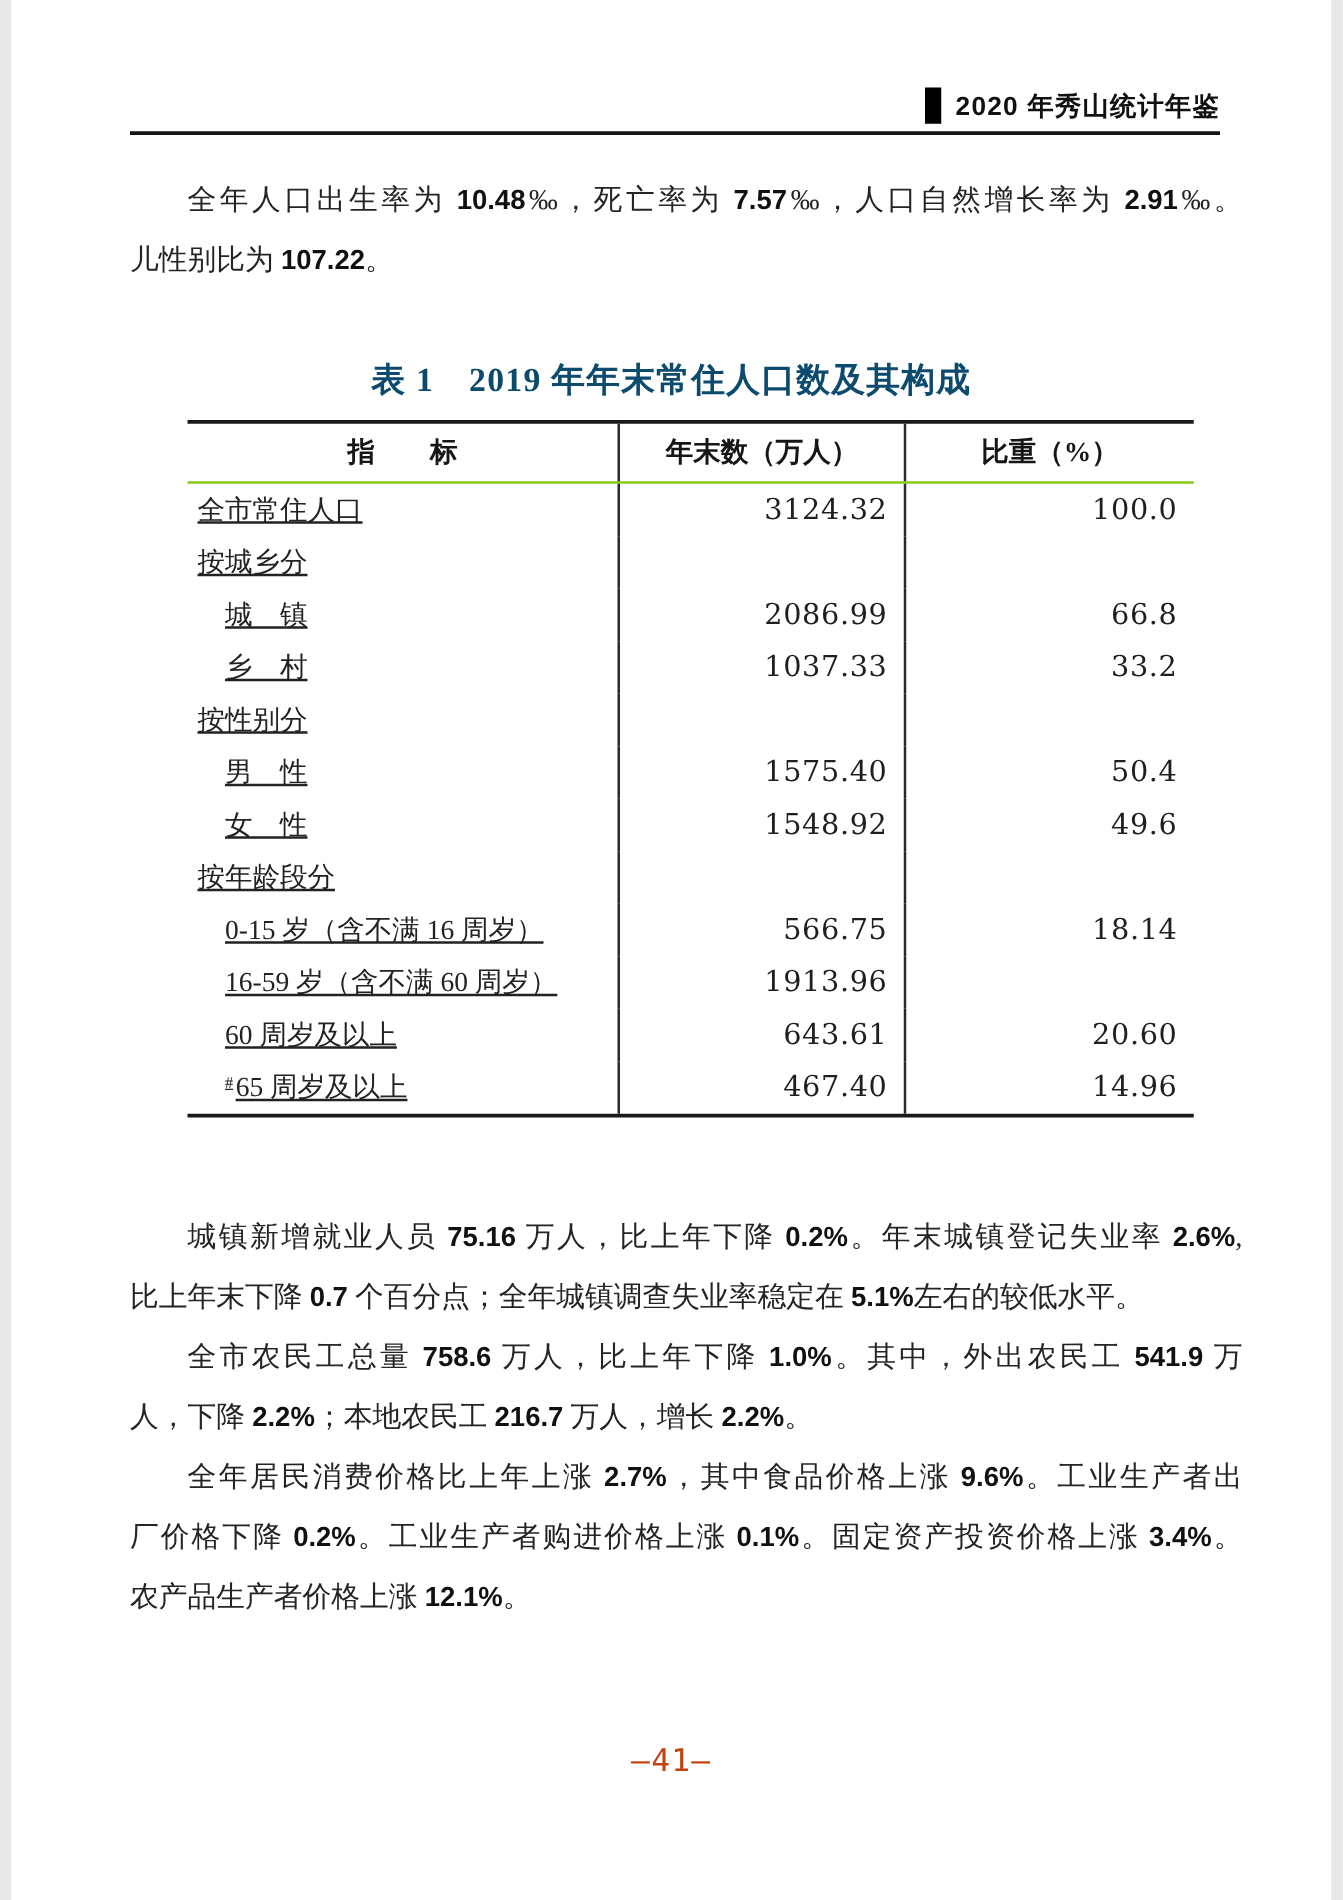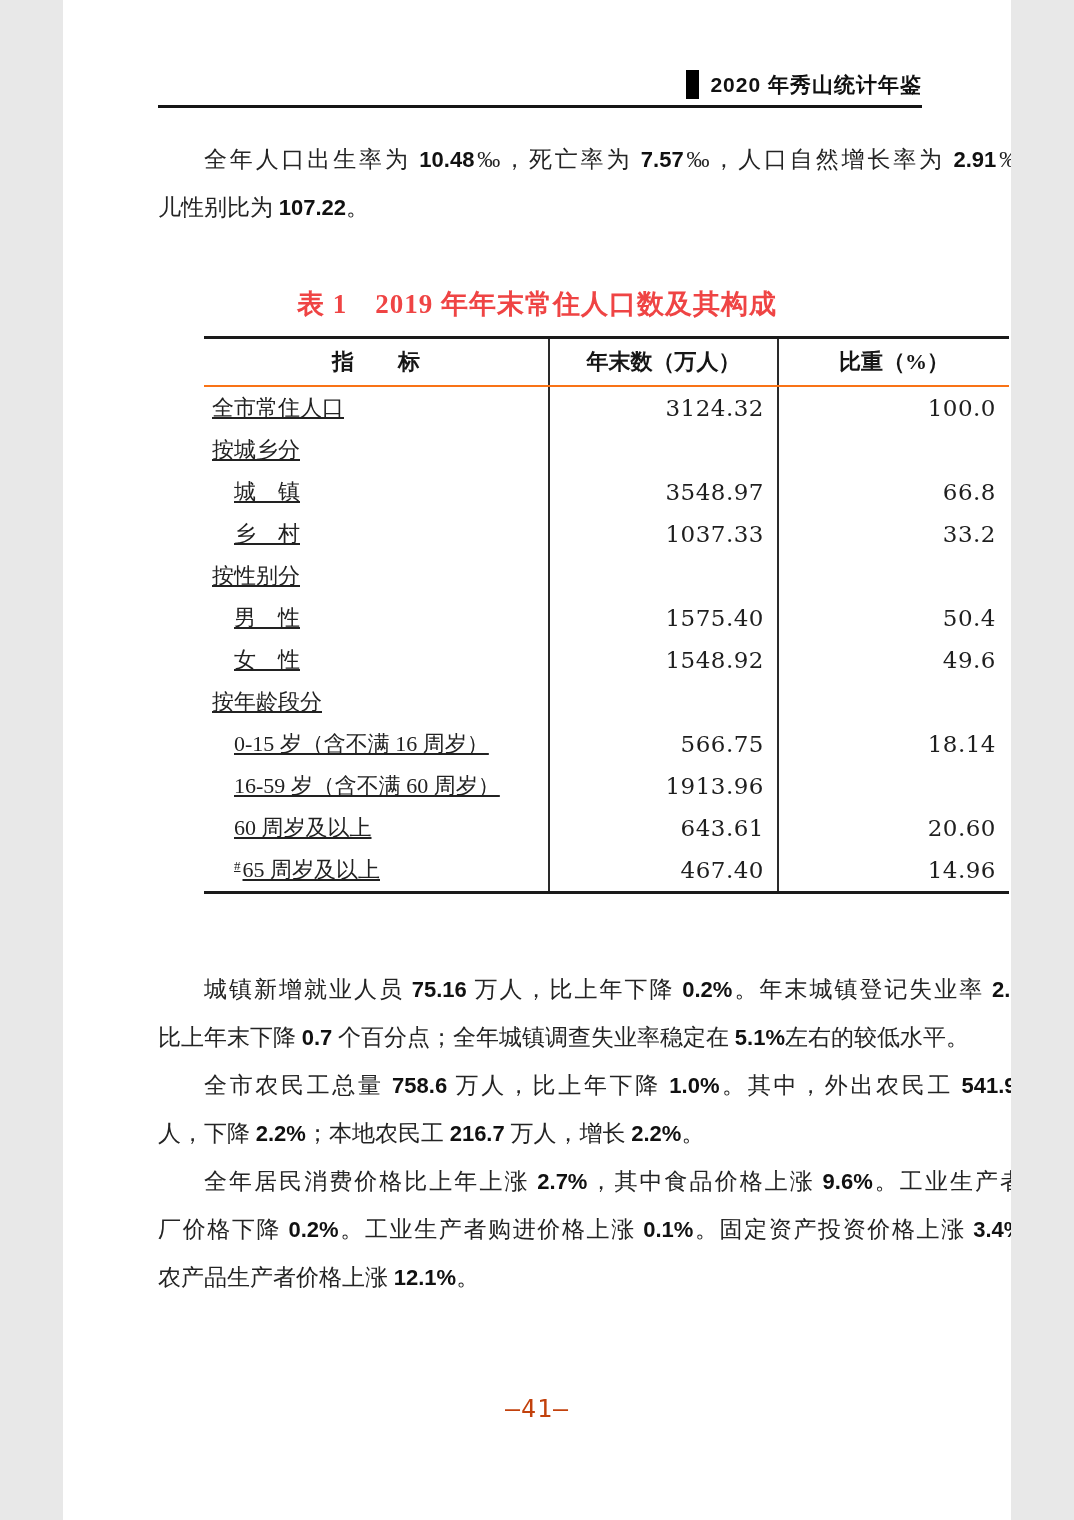--- a/index.html
+++ b/index.html
@@ -1,18 +1,18 @@
 <!DOCTYPE html>
 <html><head>
 <meta charset="utf-8">
 <style>
   html, body { margin: 0; padding: 0; background: #e8e8e8; }
   .page {
     position: relative;
-    width: 948px; height: 1520px;
+    width: 1056px; height: 1520px;
     margin: 0 auto;
     background: #ffffff;
     color: #1a1a1a;
     font-family: "Liberation Serif", "DejaVu Serif", serif;
     overflow: hidden;
   }
 
   
   .doc-header {
     position: absolute; top: 70px; right: 89px;
@@ -38,31 +38,31 @@
   .para-block .line.ind { padding-left: 46px; box-sizing: border-box; }
   .para-block .num {
     font-family: "Liberation Sans", "DejaVu Sans", sans-serif;
     font-weight: 700; font-size: 22px; color: #111;
   }
 
   
   .table-title {
     position: absolute; top: 286px; left: 0; width: 100%;
     margin: 0; text-align: center;
-    font-size: 27px; font-weight: 700; color: #ef4444;
+    font-size: 27px; font-weight: 700; color: #0c4a6e;
     font-family: "Liberation Serif", "DejaVu Serif", serif;
     letter-spacing: 1px;
   }
   .stat-table {
     position: absolute; top: 336px; left: 141px; width: 805px;
     border-top: 3px solid #1a1a1a; border-bottom: 3px solid #1a1a1a;
     box-sizing: content-box;
   }
   .t-head, .t-row { display: grid; grid-template-columns: 346px 229px 230px; }
-  .t-head { height: 46px; border-bottom: 2px solid #f97316; }
+  .t-head { height: 46px; border-bottom: 2px solid #84cc16; }
   .t-row  { height: 42px; }
   .cell { display: flex; align-items: center; overflow: hidden; }
   .cell.v1, .cell.v2 { border-right: 2px solid #2a2a2a; }
   .h-cell { justify-content: center; font-size: 22px; font-weight: 700; color: #161616; }
   .c-label { padding-left: 8px; font-size: 22px; color: #222; text-decoration: underline; }
   .c-label.ind { padding-left: 30px; }
   .c-label sup { font-size: 13px; margin-right: 2px; transform: translateY(-4px); }
   .c-num {
     justify-content: flex-end; padding-right: 13px;
     font-size: 23px; color: #1f1f1f;
@@ -110,21 +110,21 @@
           <div class="cell c-num v2">3124.32</div>
           <div class="cell c-num">100.0</div>
         </div>
         <div class="t-row">
           <div class="cell c-label v1">按城乡分</div>
           <div class="cell c-num v2"></div>
           <div class="cell c-num"></div>
         </div>
         <div class="t-row">
           <div class="cell c-label v1 ind">城　镇</div>
-          <div class="cell c-num v2">3548.97</div>
+          <div class="cell c-num v2">2086.99</div>
           <div class="cell c-num">66.8</div>
         </div>
         <div class="t-row">
           <div class="cell c-label v1 ind">乡　村</div>
           <div class="cell c-num v2">1037.33</div>
           <div class="cell c-num">33.2</div>
         </div>
         <div class="t-row">
           <div class="cell c-label v1">按性别分</div>
           <div class="cell c-num v2"></div>

